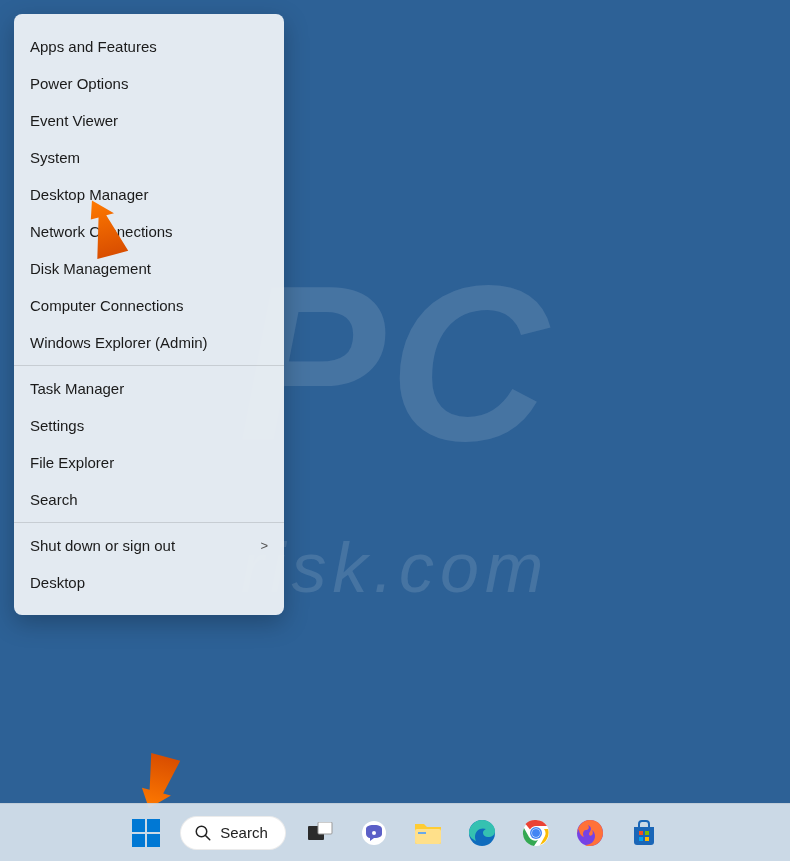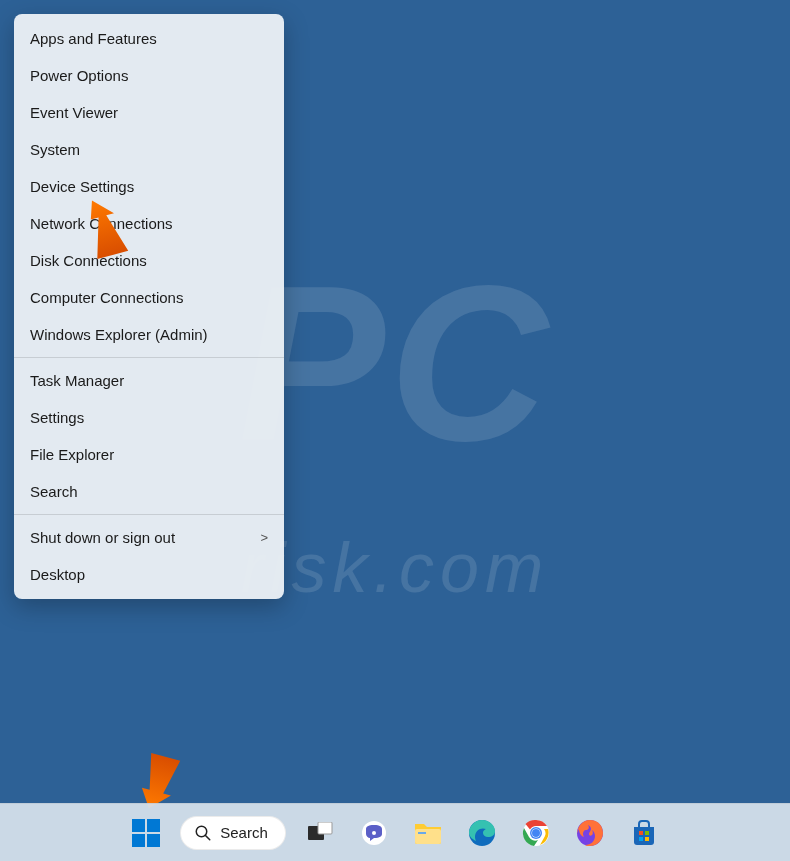--- a/index.html
+++ b/index.html
@@ -11,21 +11,21 @@
     position: absolute; inset: 0; display: flex; flex-direction: column;
     align-items: center; justify-content: center; pointer-events: none;
     color: rgba(255,255,255,0.12); user-select: none; gap: 44px;
   }
   .wm-top { font-size: 220px; font-weight: 600; letter-spacing: 4px; line-height: 1; font-style: italic;}
   .wm-bottom { font-size: 70px; font-weight: 500; letter-spacing: 6px; margin-top: 10px; font-style: italic;}
 
   
   .ctx {
     position: absolute; left: 14px; top: 14px; width: 270px;
-    background: rgba(233,238,244,0.97); border-radius: 8px; padding: 6px 0;
+    background: rgba(233,238,244,0.97); border-radius: 8px; padding: 14px 0;
     box-shadow: 0 8px 24px rgba(0,0,0,0.25);
   }
   .ctx-item {
     display: flex; align-items: center; justify-content: space-between;
     padding: 10px 16px; font-size: 15px; color: #1a1a1a; cursor: default;
   }
   .ctx-sep { height: 1px; background: rgba(0,0,0,0.12); margin: 4px 0; }
   .chevron { color: #555; font-size: 13px; }
 
   
@@ -70,27 +70,27 @@
     <div class="ctx-item">
       <span>Power Options</span>
     </div>
     <div class="ctx-item">
       <span>Event Viewer</span>
     </div>
     <div class="ctx-item">
       <span>System</span>
     </div>
     <div class="ctx-item">
-      <span>Device Settings</span>
+      <span>Desktop Manager</span>
     </div>
     <div class="ctx-item">
       <span>Network Connections</span>
     </div>
     <div class="ctx-item">
-      <span>Disk Connections</span>
+      <span>Disk Management</span>
     </div>
     <div class="ctx-item">
       <span>Computer Connections</span>
     </div>
     <div class="ctx-item">
       <span>Windows Explorer (Admin)</span>
     </div>
     <div class="ctx-sep"></div>
     <div class="ctx-item">
       <span>Task Manager</span>

